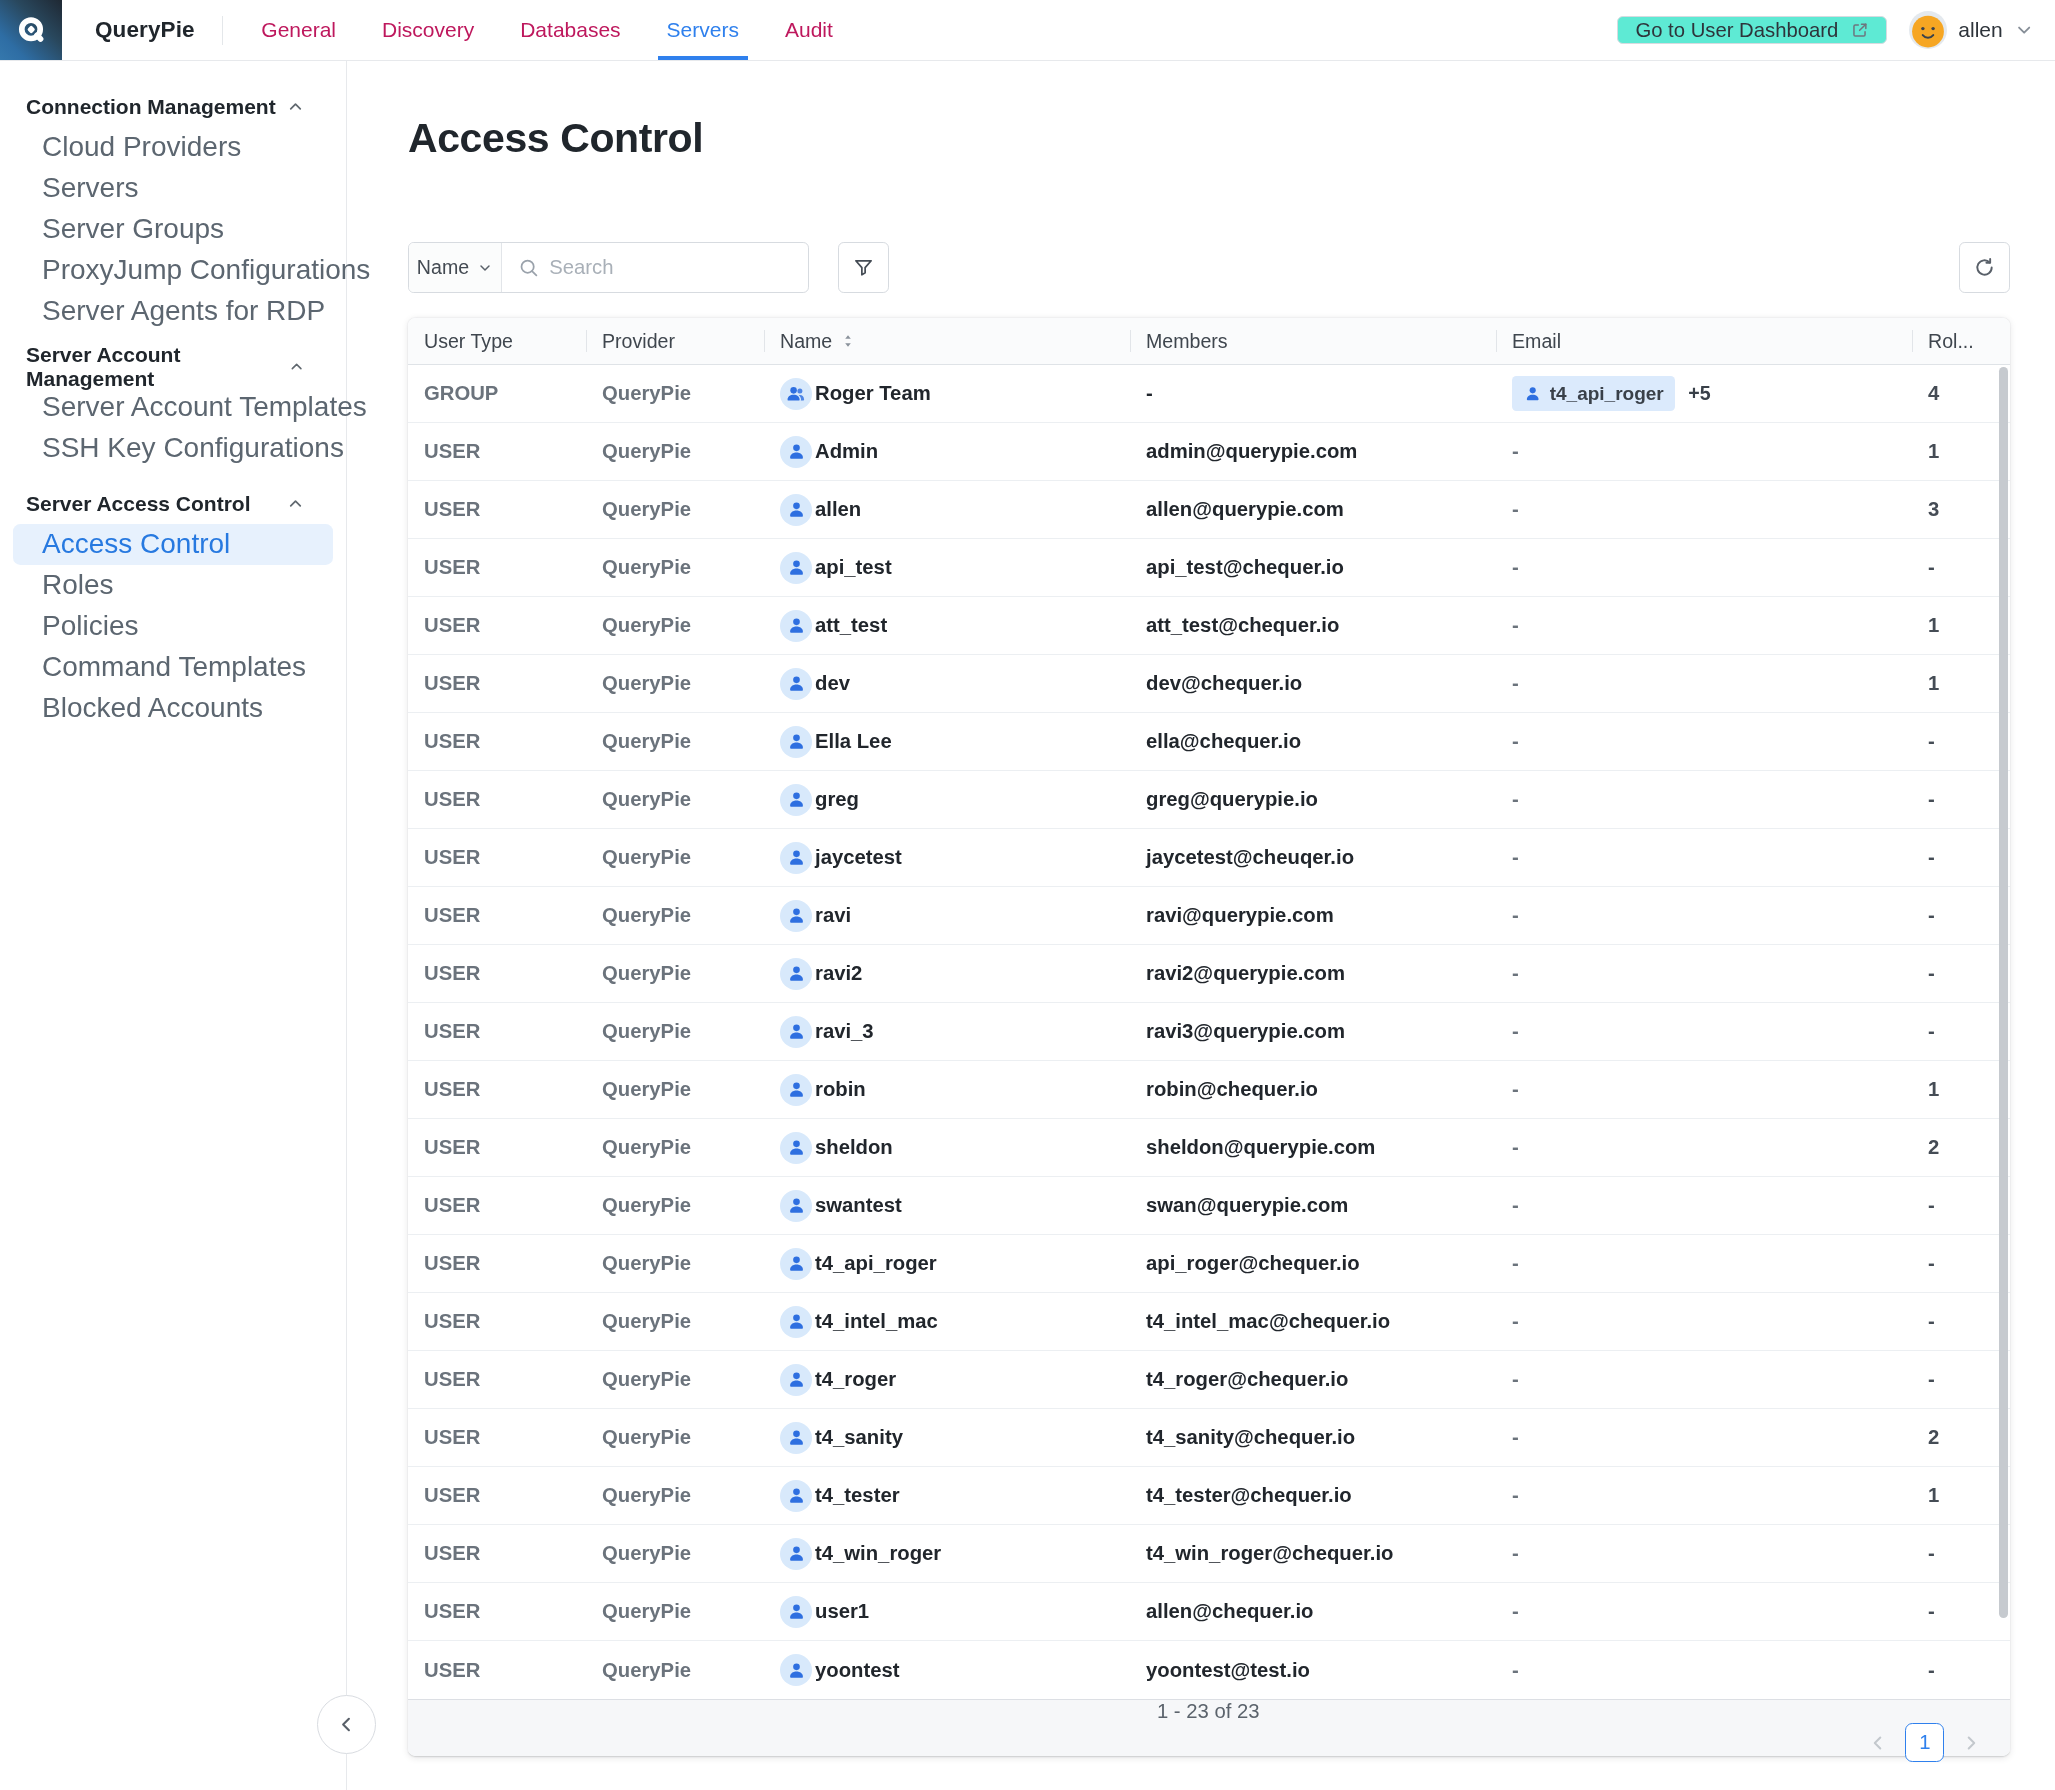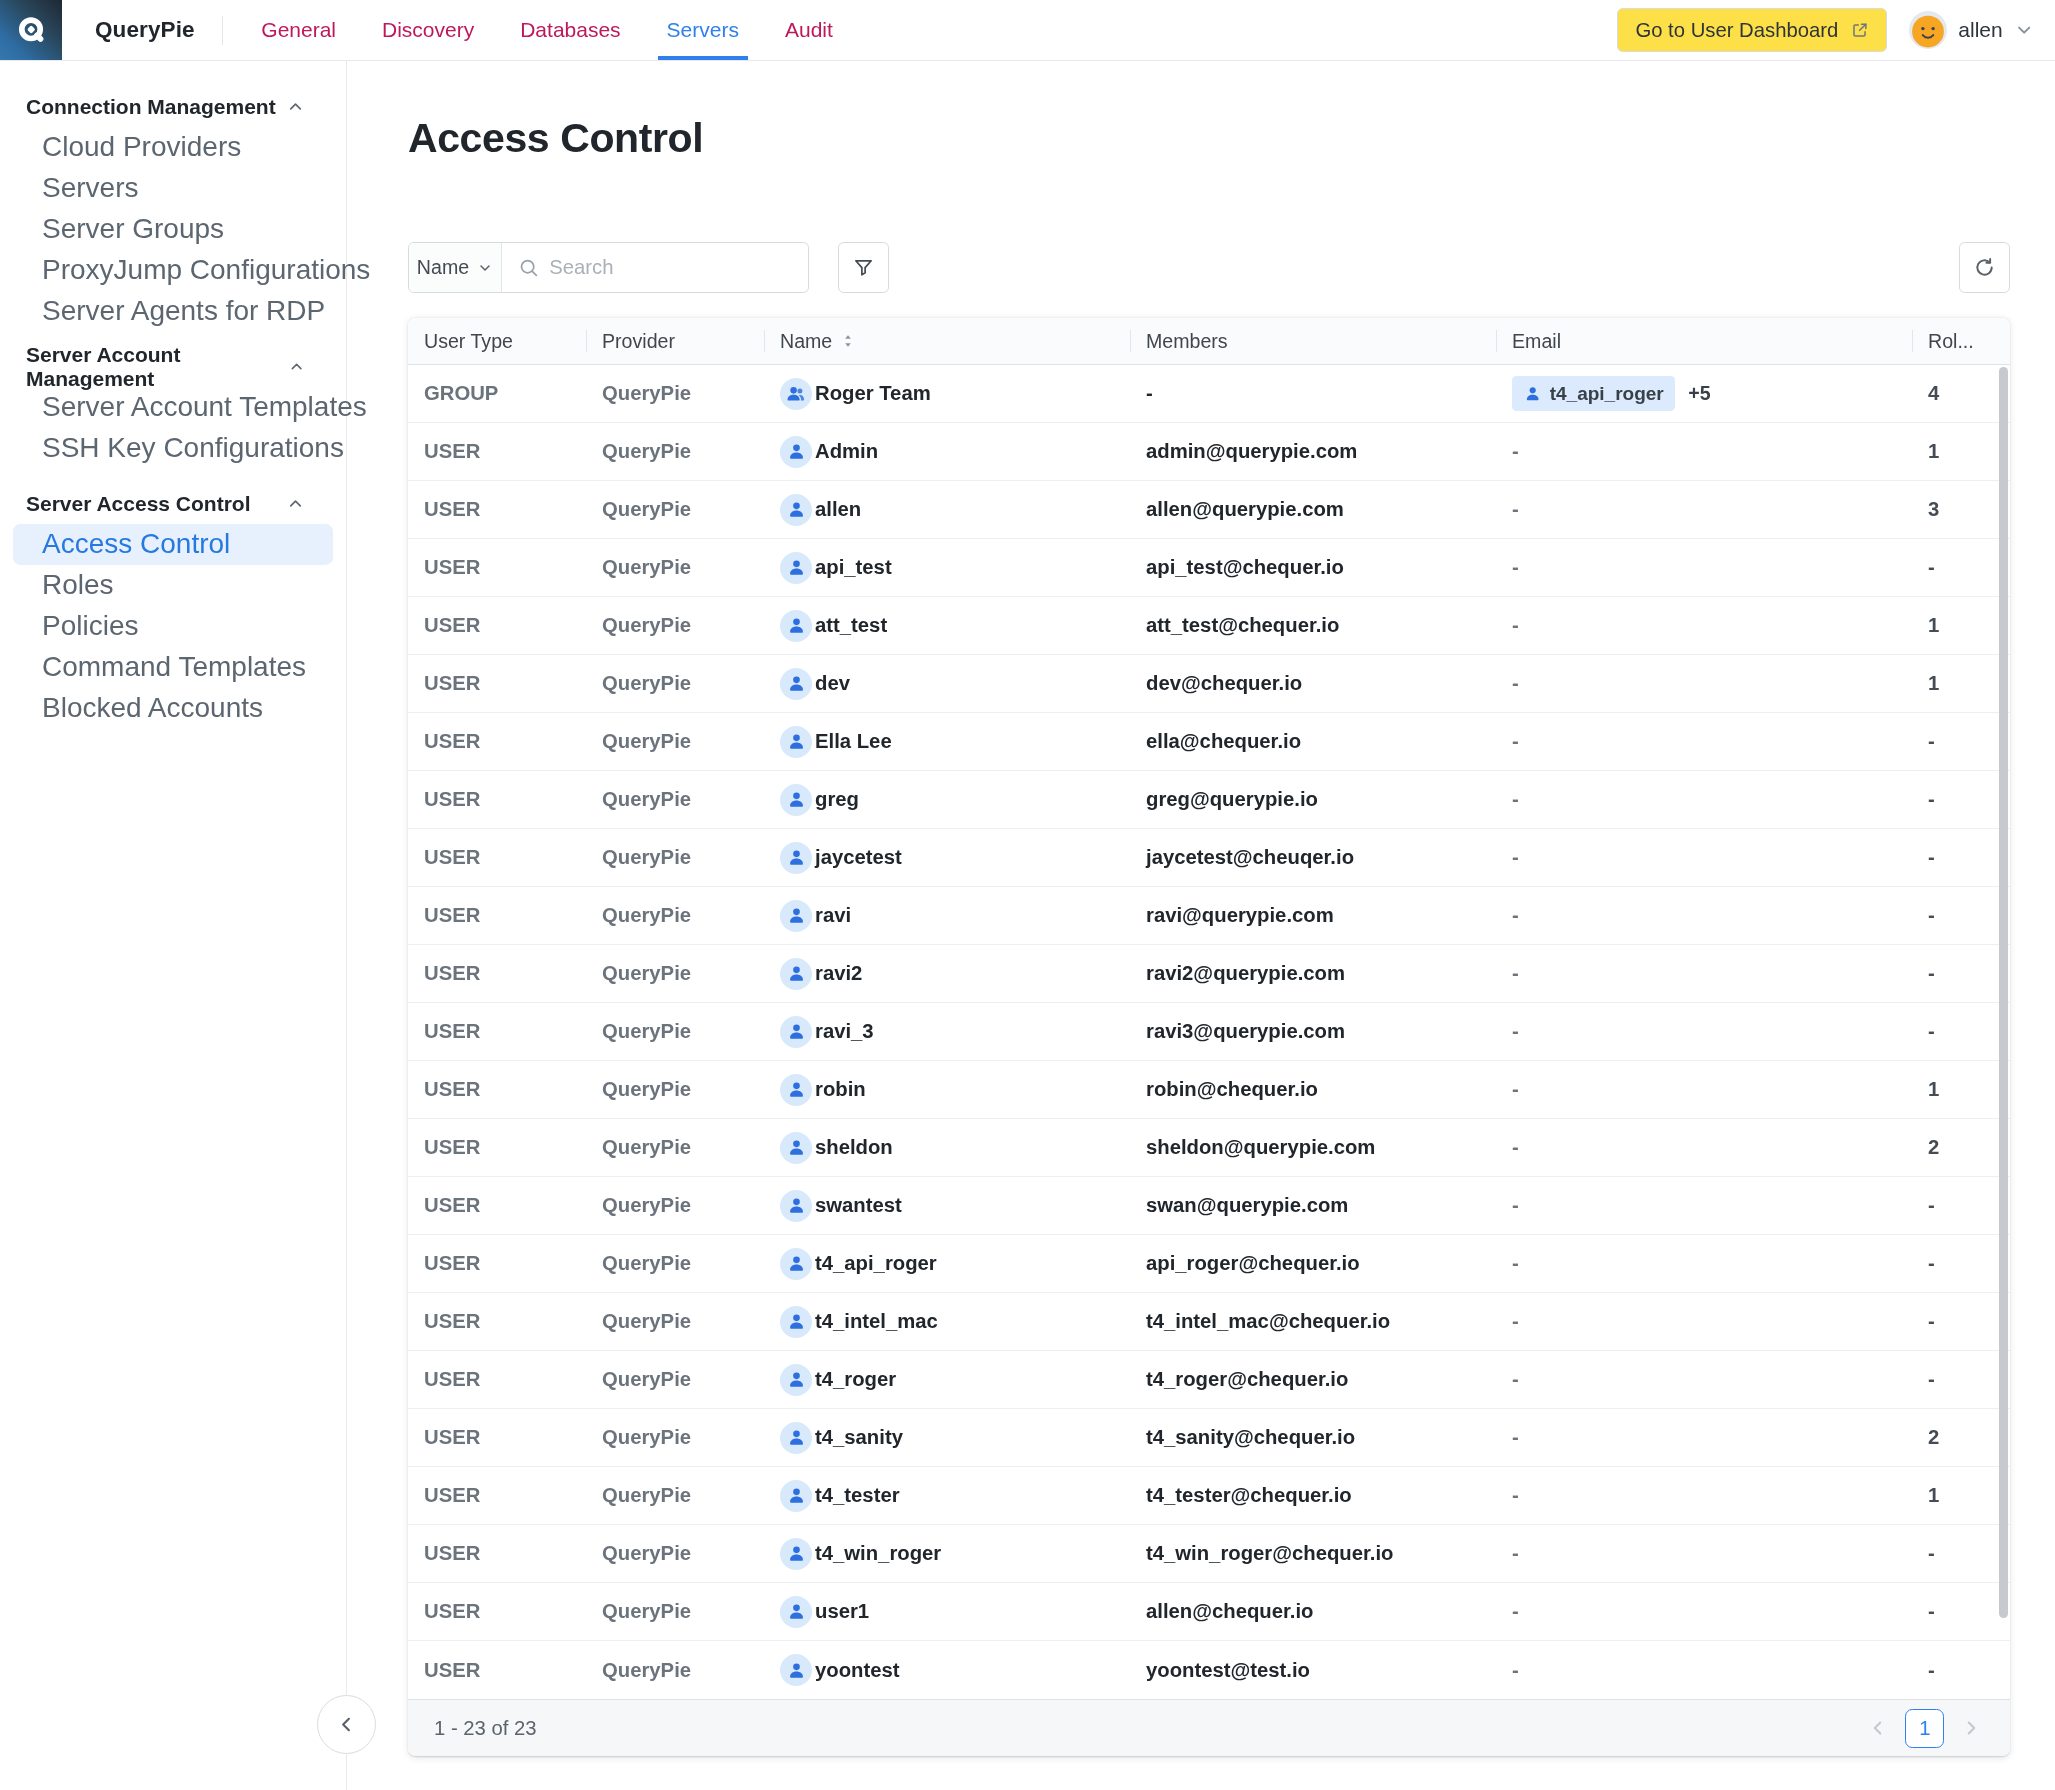--- a/index.html
+++ b/index.html
@@ -32,22 +32,22 @@
     display:flex; align-items:center; margin-right:46px; position:relative;
     font-size:21px; color:#be185d; cursor:pointer;
   }
   .nav-item.active { color:#2f80ed; }
   .nav-item.active::after {
     content:""; position:absolute; left:-8.7px; right:-8.7px; bottom:0; height:4.4px;
     background:#2f80ed;
   }
   .topnav-right { margin-left:auto; display:flex; align-items:center; }
   .dash-btn {
-    height:44px; padding:0 17.4px; display:flex; align-items:center; gap:11.6px;
-    border:1.1px solid #d7dbe0; border-radius:5.8px; background:#fde047;
+    height:28px; padding:0 17.4px; display:flex; align-items:center; gap:11.6px;
+    border:1.1px solid #d7dbe0; border-radius:5.8px; background:#5eead4;
     font-size:20.3px; color:#2e343b; cursor:pointer; margin-right:22px;
   }
   .dash-btn .ext { color:#6d757e; }
   .user-menu { display:flex; align-items:center; gap:11px; margin-right:22px; cursor:pointer; }
   .avatar {
     width:38px; height:38px; border-radius:50%; background:#e4e9ee;
     display:flex; align-items:flex-end; justify-content:center; overflow:hidden;
   }
   .user-name { font-size:21px; color:#2e343b; }
   .user-caret { color:#878f98; }
@@ -151,20 +151,21 @@
     background:#dbeafc; border-radius:4.4px; color:#394049; font-size:19px;
   }
   .member-chip .chip-ic { color:#2e6fe0; }
   .chip-extra { margin-left:13px; font-size:19.6px; color:#394049; }
   .members-dash { color:#6b737c; }
 
   .tfoot {
     height:57px; background:#f6f7f9; border-top:0.7px solid #dcdfe4;
     border-radius:0 0 7.3px 7.3px; display:flex; align-items:center;
     padding:0 27.6px 0 26px;
+    flex-direction:column;
   }
   .range-text { font-size:20.3px; color:#5b636c; }
   .pagination { margin-left:auto; display:flex; align-items:center; gap:16px; }
   .page-arrow { color:#c3c8cd; cursor:default; display:flex; }
   .page-number {
     min-width:39px; height:39px; border:1.5px solid #2f80ed; border-radius:7.3px;
     color:#2f80ed; background:#fff; font-size:20.3px;
     display:flex; align-items:center; justify-content:center; cursor:pointer;
   }
   .vscroll { position:absolute; top:49px; bottom:58px; right:2.2px; width:8.7px; }

